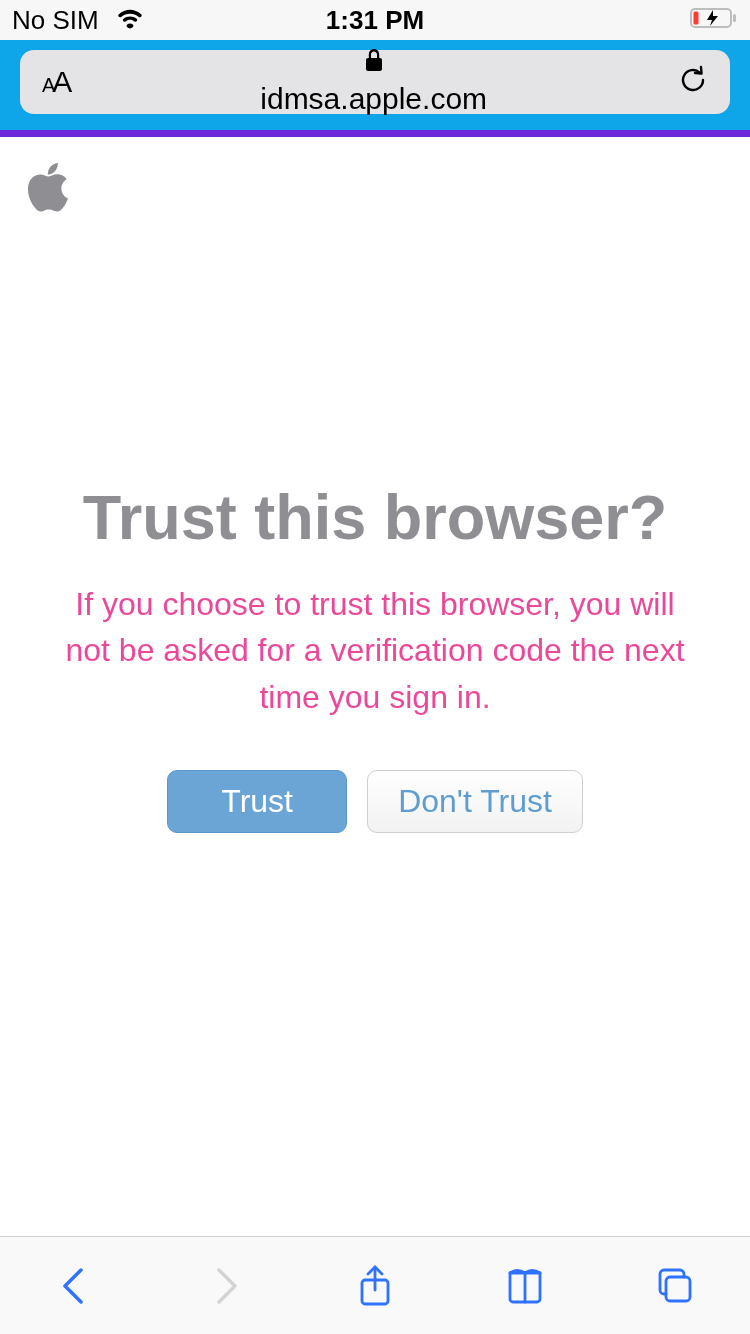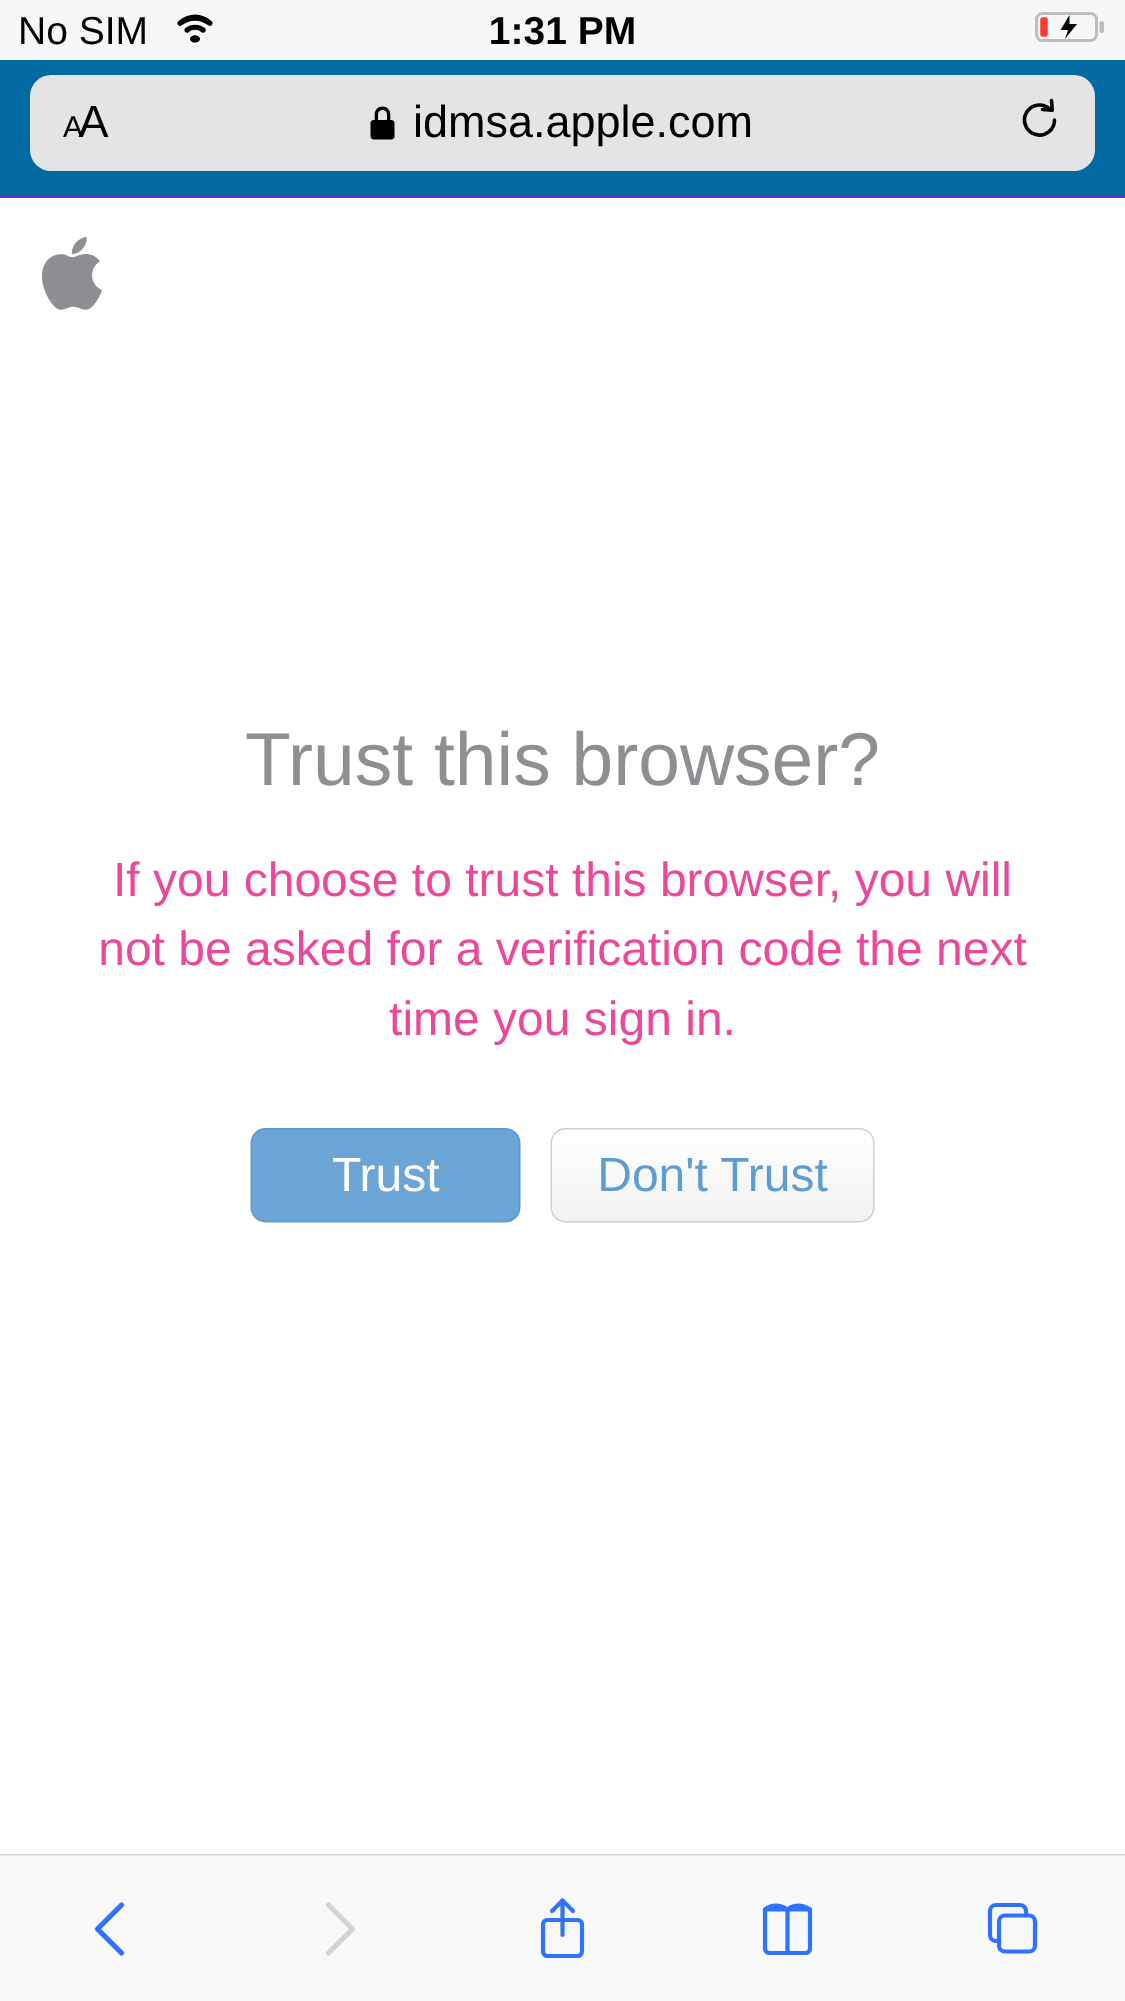--- a/index.html
+++ b/index.html
@@ -7,35 +7,35 @@
 
   
   .status-bar { height: 40px; background: #f7f7f7; display: flex; align-items: center; justify-content: space-between; padding: 0 12px; font-size: 26px; font-weight: 400; }
   .status-left { display: flex; align-items: center; gap: 16px; }
   .status-center { position: absolute; left: 50%; transform: translateX(-50%); font-weight: 600; font-size: 26px;}
   .status-right { display: flex; align-items: center; }
   .wifi-icon svg { width: 30px; height: 22px; }
   .battery-icon svg { width: 48px; height: 22px; }
 
   
-  .url-area { background: #0369a1; padding: 10px 20px 16px 20px; border-bottom: 2px solid #6d28d9; }
+  .url-area { background: #0ea5e9; padding: 10px 20px 16px 20px; border-bottom: 7px solid #6d28d9; }
   .url-pill { background: #e4e4e6; border-radius: 14px; height: 64px; display: flex; align-items: center; justify-content: space-between; padding: 0 22px; }
   .aa-btn { font-size: 30px; font-weight: 500; letter-spacing: -3px; }
   .aa-small { font-size: 20px; }
-  .url-center { display: flex; align-items: center; gap: 10px; font-size: 30px; color: #000; }
+  .url-center { display: flex; align-items: center; gap: 10px; font-size: 30px; color: #000; flex-direction: column; }
   .lock-icon svg { width: 20px; height: 24px; display:block;}
   .reload-btn svg { width: 30px; height: 32px; }
 
   
   .page { background: #fff; height: calc(1334px - 40px - 90px - 98px); position: relative; }
   .logo-wrap { padding: 22px 26px; }
   .apple-logo svg { width: 46px; height: 56px; fill: #8e8e93; }
 
   .dialog { margin-top: 240px; text-align: center; padding: 0 50px; }
-  .dialog-title { font-size: 50px; font-weight: 400; color: #8e8e93; margin-bottom: 28px; }
+  .dialog-title { font-size: 63px; font-weight: 700; color: #8e8e93; margin-bottom: 28px; }
   .dialog-desc { font-size: 32px; color: #ec4899; line-height: 1.45; margin-bottom: 12px; font-weight:400;}
   .not-now { display: inline-block; font-size: 32px; color: #5f9dd1; margin-top: 4px; }
   .btn-row { margin-top: 50px; display: flex; justify-content: center; gap: 20px; }
   .btn { font-size: 32px; padding: 12px 30px; border-radius: 10px; border: 1px solid #cfcfcf; min-width: 180px; }
   .btn-light { background: linear-gradient(#ffffff,#f2f2f2); color: #5f9dd1; }
   .btn-primary { background: #6ba5d6; color: #fff; border-color: #5a97ca; }
 
   
   .toolbar { position: absolute; bottom: 0; left: 0; width: 750px; height: 98px; background: #f9f9f9; border-top: 1px solid #d1d1d1; display: flex; align-items: center; justify-content: space-around; }
   .tool-btn svg { width: 44px; height: 44px; display:block; }

